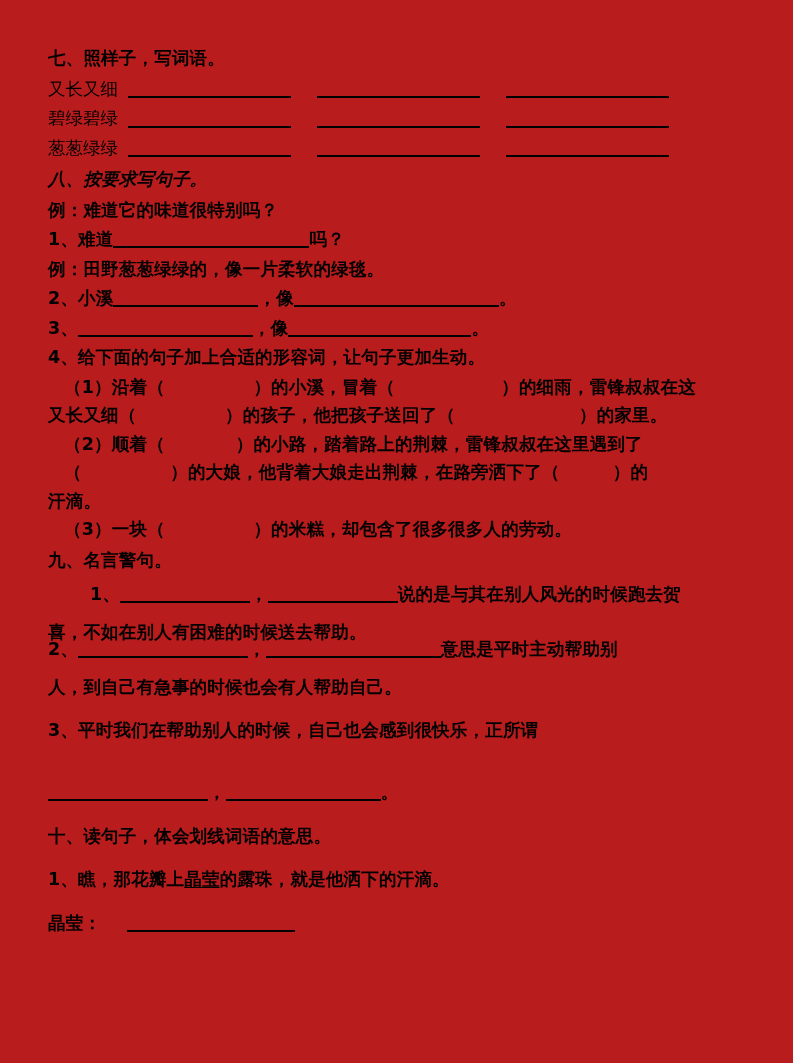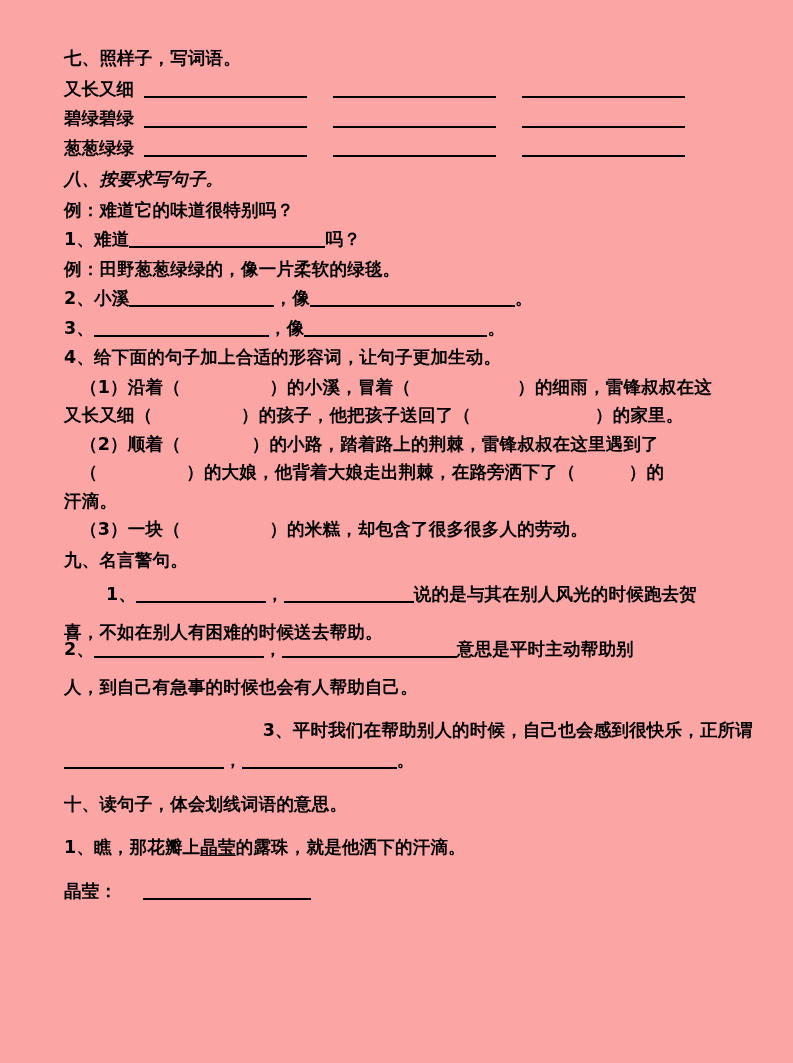--- a/index.html
+++ b/index.html
@@ -12,23 +12,23 @@
     width: 793px;
     height: 1063px;
     font-family: "DejaVu Sans", "Liberation Sans", sans-serif;
     color: #000000;
     overflow: hidden;
   }
   .page {
     position: relative;
     width: 793px;
     height: 1063px;
-    background: #fca5a5;
+    background: #b91c1c;
     box-sizing: border-box;
-    padding: 50px 40px 0 64px;
+    padding: 50px 40px 0 48px;
   }
 
   
   .row {
     display: block;
     font-size: 17.5px;
     font-weight: bold;
     line-height: 1;
     white-space: nowrap;
     letter-spacing: 0.2px;
@@ -55,21 +55,21 @@
   .pline { margin-bottom: 12px; }
 
   
   .wordrow {
     display: flex;
     align-items: flex-end;
     margin-bottom: 12px;
   }
   .wordrow .label {
     font-size: 17.5px;
-    font-weight: bold;
+    font-weight: normal;
     line-height: 1;
     white-space: nowrap;
     margin-right: 10px;
   }
   .wordrow .b {
     border-bottom: 2.2px solid #000;
     height: 13px;
   }
   .wordrow .sp { width: 26px; }
 
@@ -151,21 +151,21 @@
   </div>
 
   <div class="row" style="">喜，不如在别人有困难的时候送去帮助。</div>
 
   <div class="row" style="margin-bottom:20px;">
     <span class="txt">2、</span><span class="blank" style="width:170px;"></span><span class="txt">，</span><span class="blank" style="width:175px;"></span><span class="txt">意思是平时主动帮助别</span>
   </div>
 
   <div class="row" style="margin-bottom:26px;">人，到自己有急事的时候也会有人帮助自己。</div>
 
-  <div class="row" style="margin-bottom:12px;text-align:right;">3、平时我们在帮助别人的时候，自己也会感到很快乐，正所谓</div>
+  <div class="row" style="margin-bottom:44px;">3、平时我们在帮助别人的时候，自己也会感到很快乐，正所谓</div>
 
   <div class="row" style="margin-bottom:27px;">
     <span class="blank" style="width:160px;"></span><span class="txt">，</span><span class="blank" style="width:155px;"></span><span class="txt">。</span>
   </div>
 
   <div class="row" style="margin-bottom:25px;">十、读句子，体会划线词语的意思。</div>
 
   <div class="row" style="margin-bottom:27px;">
     <span class="txt">1、瞧，那花瓣上</span><span class="txt underlined-word">晶莹</span><span class="txt">的露珠，就是他洒下的汗滴。</span>
   </div>

